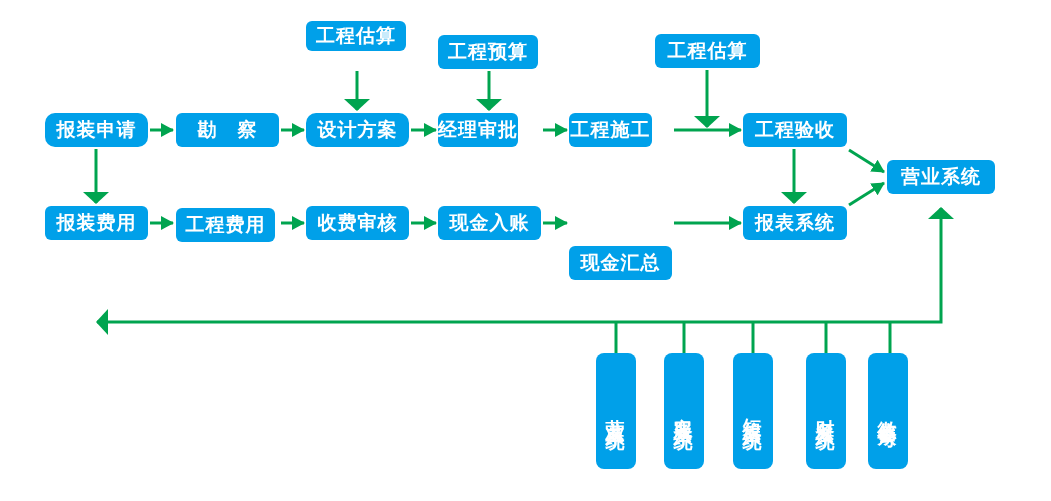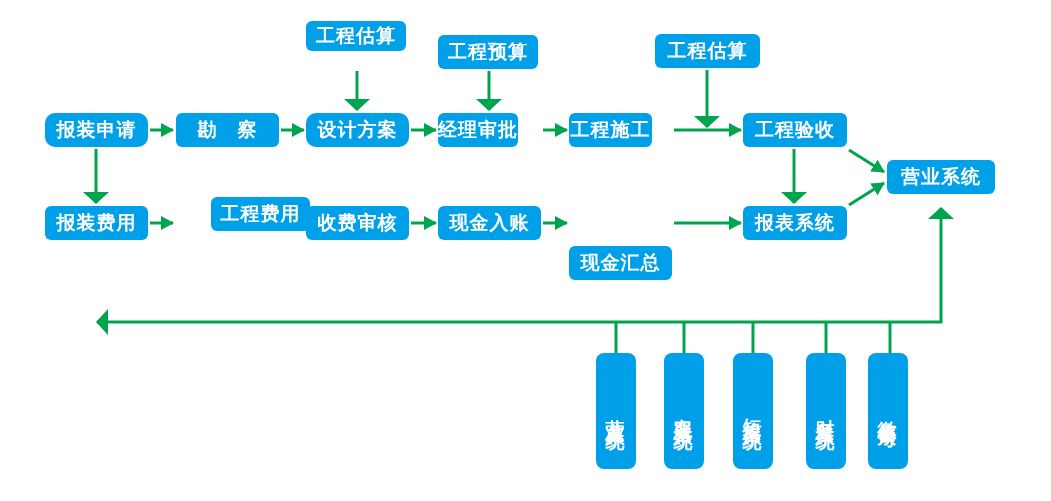--- a/index.html
+++ b/index.html
@@ -94,21 +94,21 @@
   <div class="node" style="left:655px;top:34px;width:105px;height:34px;">工程估算</div>
 
   <div class="node" style="left:45px;top:113px;width:103px;height:34px;border-radius:10px;">报装申请</div>
   <div class="node" style="left:176px;top:113px;width:103px;height:34px;">勘　察</div>
   <div class="node" style="left:306px;top:113px;width:103px;height:34px;border-radius:10px;">设计方案</div>
   <div class="node" style="left:438px;top:113px;width:80px;height:34px;">经理审批</div>
   <div class="node" style="left:569px;top:113px;width:83px;height:34px;">工程施工</div>
   <div class="node" style="left:743px;top:113px;width:104px;height:34px;">工程验收</div>
 
   <div class="node" style="left:45px;top:206px;width:103px;height:34px;">报装费用</div>
-  <div class="node" style="left:176px;top:197px;width:99px;height:34px;margin-left:35px;">工程费用</div>
+  <div class="node" style="left:176px;top:208px;width:99px;height:34px;">工程费用</div>
   <div class="node" style="left:306px;top:206px;width:103px;height:34px;">收费审核</div>
   <div class="node" style="left:438px;top:206px;width:103px;height:34px;">现金入账</div>
   <div class="node" style="left:569px;top:206px;width:103px;height:34px;margin-top:40px;">现金汇总</div>
   <div class="node" style="left:743px;top:206px;width:104px;height:34px;">报表系统</div>
 
   <div class="node" style="left:887px;top:160px;width:108px;height:34px;">营业系统</div>
 
   <div class="node vnode" style="left:596px;top:353px;width:40px;height:116px;">营业系统</div>
   <div class="node vnode" style="left:664px;top:353px;width:40px;height:116px;">客服系统</div>
   <div class="node vnode" style="left:733px;top:353px;width:40px;height:116px;">短信系统</div>

